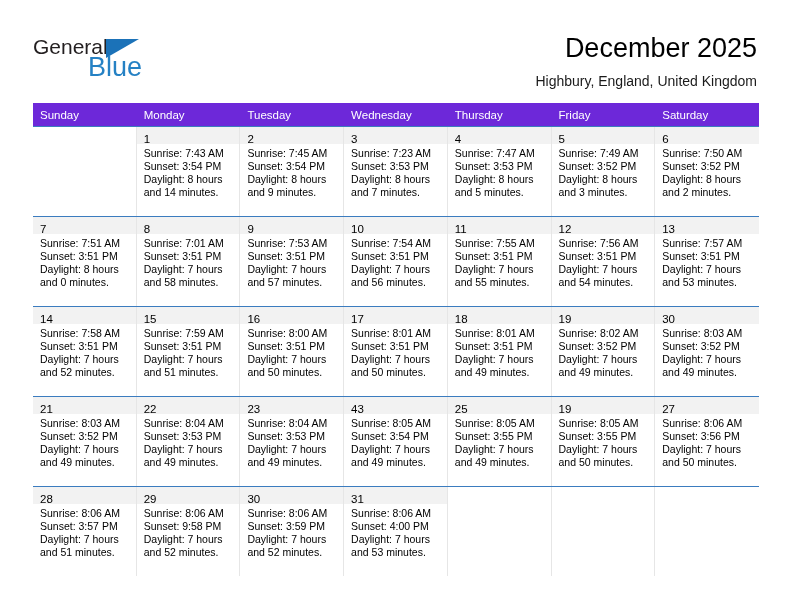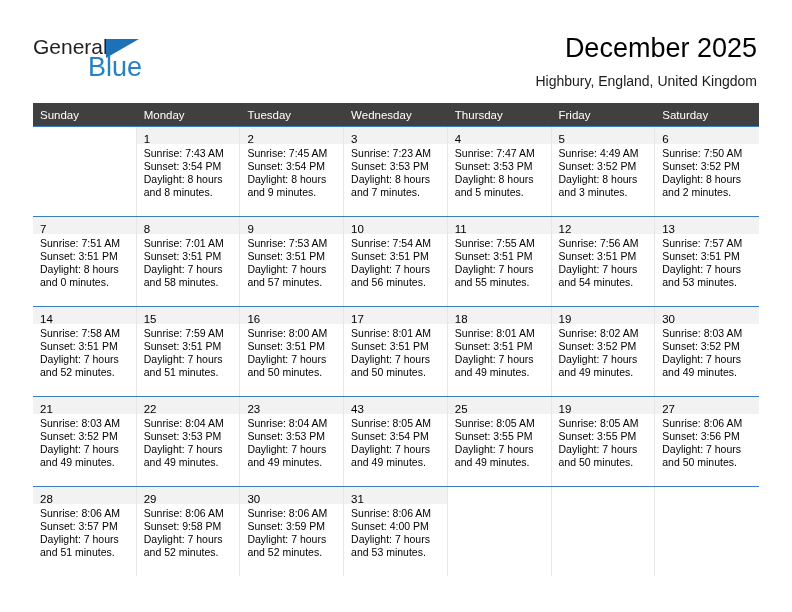--- a/index.html
+++ b/index.html
@@ -88,21 +88,21 @@
   
   .calendar {
     position: absolute;
     left: 33px;
     top: 103px;
     width: 726px;
     border-collapse: collapse;
     table-layout: fixed;
   }
   .calendar th {
-    background: #404040;
+    background: #6d28d9;
     color: #ffffff;
     font-size: 11.5px;
     font-weight: normal;
     text-align: left;
     padding: 5px 0 5px 7px;
     height: 13px;
     font-family: "Liberation Sans", sans-serif;
     border: none;
   }
   .calendar td {
@@ -200,21 +200,21 @@
         </td>
         <td>
           <div class="daycell">
             <div class="daynum-bar">
               <span class="daynum">1</span>
             </div>
             <div class="info">
               <div class="info-line">Sunrise: 7:43 AM</div>
               <div class="info-line">Sunset: 3:54 PM</div>
               <div class="info-line">Daylight: 8 hours</div>
-              <div class="info-line">and 8 minutes.</div>
+              <div class="info-line">and 14 minutes.</div>
             </div>
           </div>
         </td>
         <td>
           <div class="daycell">
             <div class="daynum-bar">
               <span class="daynum">2</span>
             </div>
             <div class="info">
               <div class="info-line">Sunrise: 7:45 AM</div>
@@ -249,21 +249,21 @@
               <div class="info-line">and 5 minutes.</div>
             </div>
           </div>
         </td>
         <td>
           <div class="daycell">
             <div class="daynum-bar">
               <span class="daynum">5</span>
             </div>
             <div class="info">
-              <div class="info-line">Sunrise: 4:49 AM</div>
+              <div class="info-line">Sunrise: 7:49 AM</div>
               <div class="info-line">Sunset: 3:52 PM</div>
               <div class="info-line">Daylight: 8 hours</div>
               <div class="info-line">and 3 minutes.</div>
             </div>
           </div>
         </td>
         <td>
           <div class="daycell last">
             <div class="daynum-bar">
               <span class="daynum">6</span>

